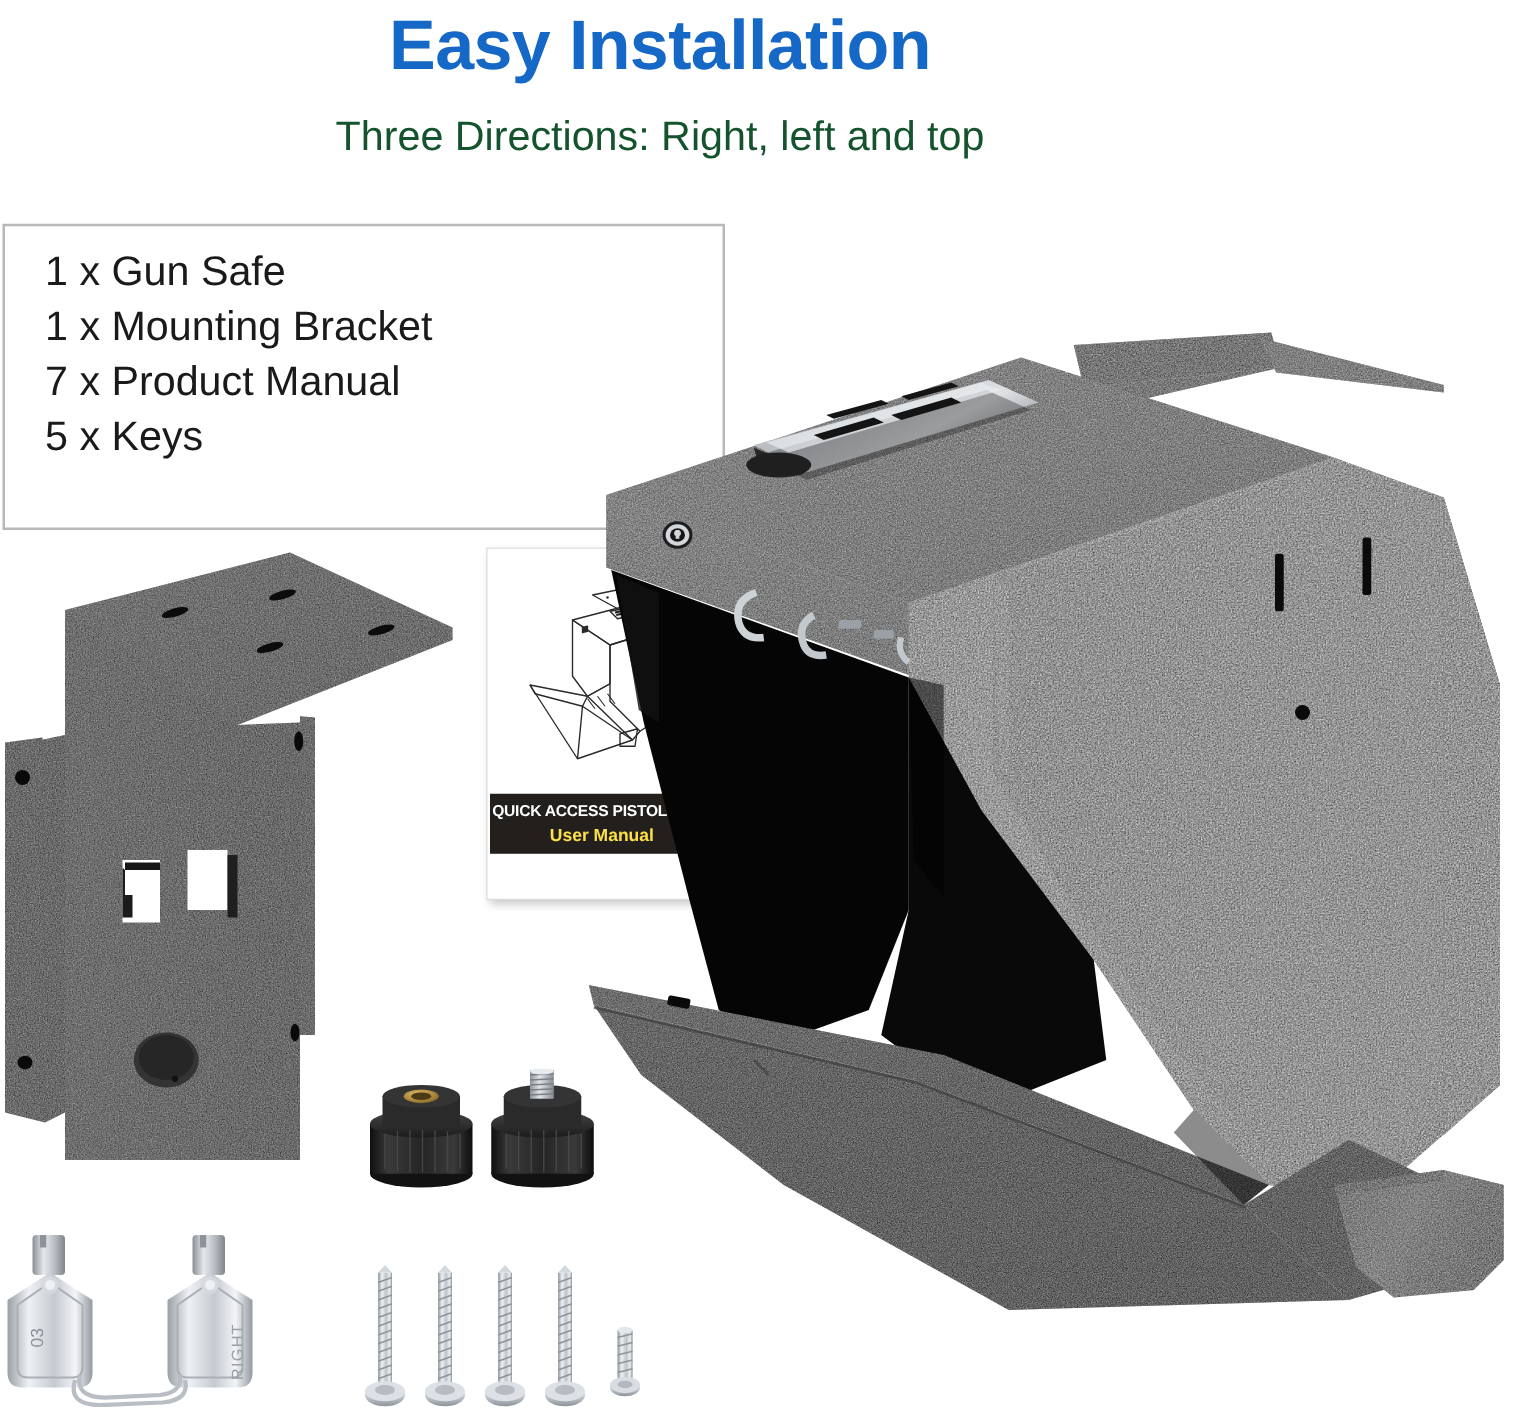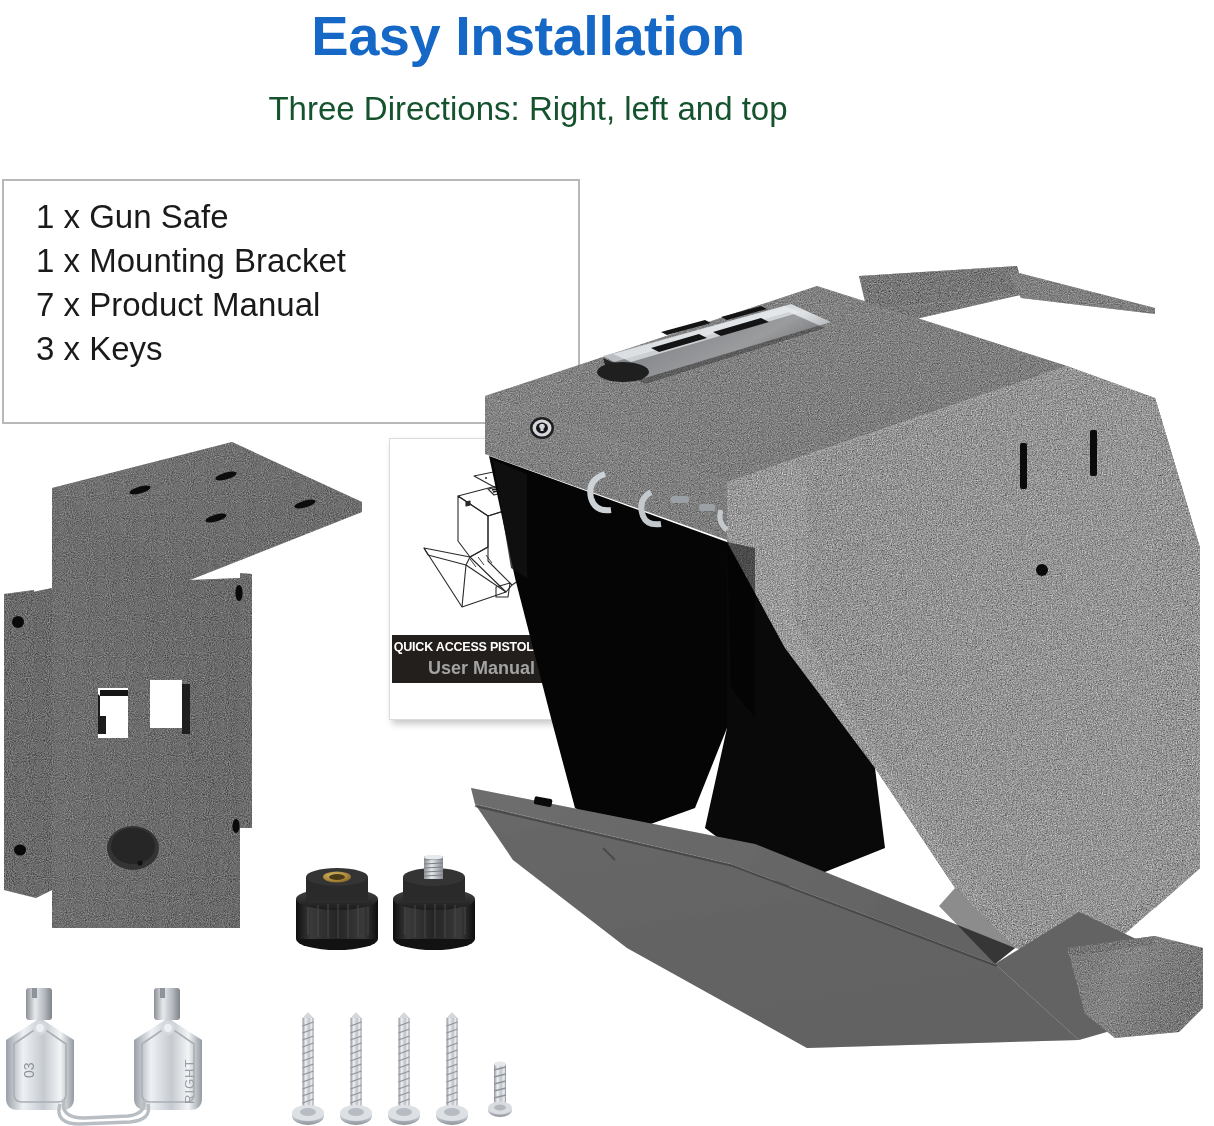--- a/index.html
+++ b/index.html
@@ -112,22 +112,22 @@
   #manual-title {
     color: #ffffff;
     font-size: 12.5px;
     font-weight: bold;
     letter-spacing: -0.2px;
     line-height: 1;
     white-space: nowrap;
     font-family: "Liberation Sans", sans-serif;
   }
   #manual-subtitle {
-    color: #a3a3a3;
-    font-size: 18px;
+    color: #fde047;
+    font-size: 14px;
     font-weight: bold;
     line-height: 1;
     padding-top: 5px;
     white-space: nowrap;
     font-family: "Liberation Sans", sans-serif;
   }
 
   
   #knobs-art { left: 292px; top: 855px; width: 190px; height: 100px; }
 
@@ -148,21 +148,21 @@
   <div id="header">
     <h1 id="title">Easy Installation</h1>
     <h2 id="subtitle">Three Directions: Right, left and top</h2>
   </div>
 
   <div id="contents-box">
     <ul id="contents-list">
       <li>1 x Gun Safe</li>
       <li>1 x Mounting Bracket</li>
       <li>7 x Product Manual</li>
-      <li>3 x Keys</li>
+      <li>5 x Keys</li>
     </ul>
   </div>
 
   <div class="art" id="bracket-art">
     <svg width="380" height="500" viewBox="0 0 380 500" xmlns="http://www.w3.org/2000/svg">
       <defs>
         <filter id="speckBk" x="-5%" y="-5%" width="110%" height="110%">
           <feTurbulence type="fractalNoise" baseFrequency="0.95" numOctaves="4" seed="7" result="n"></feTurbulence>
           <feColorMatrix in="n" type="saturate" values="0" result="g"></feColorMatrix>
           <feComponentTransfer in="g" result="c">

